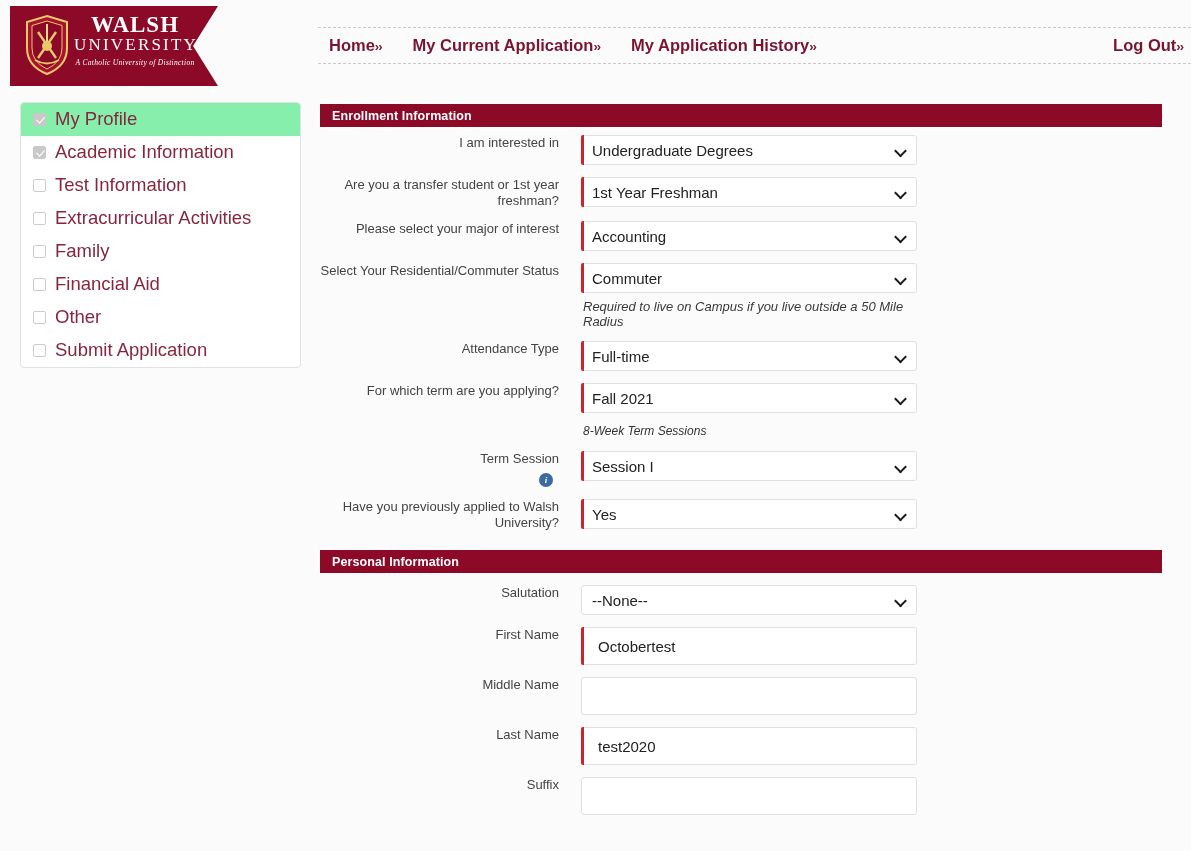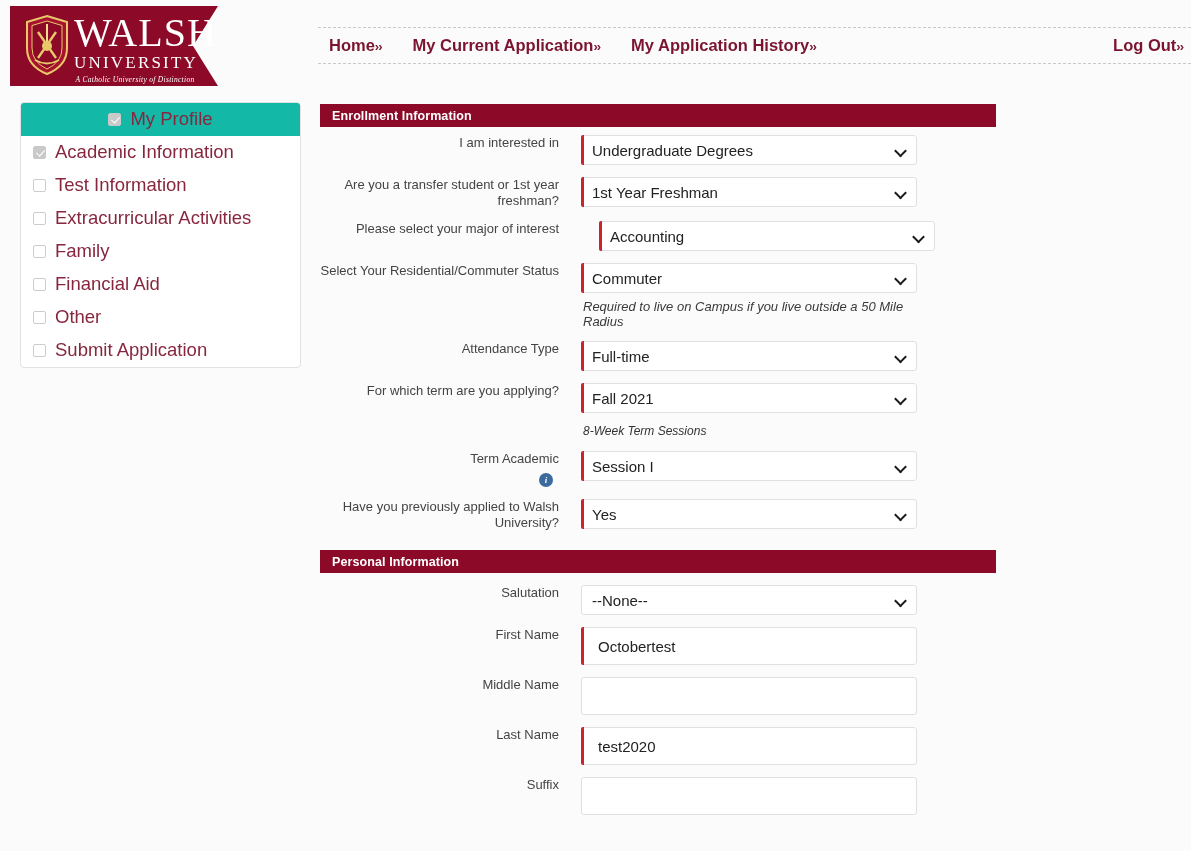--- a/index.html
+++ b/index.html
@@ -25,21 +25,21 @@
   }
   .logo-crest {
     position: absolute; left: 14px; top: 8px; width: 46px; height: 62px;
   }
   .logo-text {
     position: absolute; left: 64px; top: 7px; right: 22px;
     text-align: center; color: #ffffff;
     font-family: "Liberation Serif", serif;
   }
   .logo-walsh {
-    font-size: 40px; letter-spacing: 1px; line-height: 1.02; font-weight: 400;
+    font-size: 23px; letter-spacing: 1px; line-height: 1.02; font-weight: 700;
   }
   .logo-univ {
     font-size: 17px; letter-spacing: 2.2px; line-height: 1.15; margin-top: -1px;
   }
   .logo-tag {
     font-size: 7.5px; font-style: italic; letter-spacing: .3px; margin-top: 3px;
   }
 
   
   .topnav {
@@ -59,40 +59,40 @@
   
   .sidebar {
     position: absolute; left: 20px; top: 102px; width: 281px;
     background: #ffffff; border: 1px solid #e2e2e2; border-radius: 4px;
     padding: 0; overflow: hidden;
   }
   .side-item {
     display: flex; align-items: center; gap: 9px;
     height: 33px; padding: 0 12px; cursor: pointer;
   }
-  .side-item.active { background: #14b8a6; justify-content: center; }
+  .side-item.active { background: #86efac; }
   .side-label {
     color: #87273f; font-size: 18.5px; line-height: 1; white-space: nowrap;
   }
   .cb {
     width: 13px; height: 13px; border-radius: 2px; flex: none;
     border: 1px solid #cccccc; background: #ffffff; position: relative;
   }
   .cb.checked { background: #c9c9c9; border-color: #c9c9c9; }
   .cb.checked::after {
     content: ""; position: absolute; left: 3.5px; top: 1px;
     width: 4px; height: 7px; border: solid #ffffff;
     border-width: 0 1.6px 1.6px 0; transform: rotate(42deg);
   }
 
   
   .form-area { position: absolute; left: 320px; top: 104px; width: 843px; }
 
   .section-head {
-    width: 676px; height: 23px; background: #8c0a28;
+    width: 842px; height: 23px; background: #8c0a28;
     color: #ffffff; font-size: 12.5px; font-weight: bold;
     display: flex; align-items: center; padding-left: 12px;
     letter-spacing: .1px;
   }
 
   .rows { padding-top: 0; }
 
   .row { display: flex; align-items: flex-start; }
   .row-label {
     width: 261px; flex: none; text-align: right; padding-right: 22px;
@@ -230,21 +230,21 @@
               <div>Are you a transfer student or 1st year freshman?</div>
             </div>
           </div>
           <div class="row-field">
             <div class="ctl sel req">
               <span class="val">1st Year Freshman</span>
               <span class="caret"></span>
             </div>
           </div>
         </div>
-        <div class="row" style="margin-top: 12px; gap: 18px;">
+        <div class="row" style="margin-top: 12px;">
           <div class="row-label">
             <div class="label-stack">
               <div>Please select your major of interest</div>
             </div>
           </div>
           <div class="row-field">
             <div class="ctl sel req">
               <span class="val">Accounting</span>
               <span class="caret"></span>
             </div>
@@ -287,21 +287,21 @@
             <div class="ctl sel req">
               <span class="val">Fall 2021</span>
               <span class="caret"></span>
             </div>
             <div class="helper sm" style="margin-top: 11px;">8-Week Term Sessions</div>
           </div>
         </div>
         <div class="row" style="margin-top: 12px;">
           <div class="row-label">
             <div class="label-stack">
-              <div>Term Academic</div>
+              <div>Term Session</div>
               <div class="info-icon" style="margin-top: 6px; margin-right: 6px;">i</div>
             </div>
           </div>
           <div class="row-field">
             <div class="ctl sel req">
               <span class="val">Session I</span>
               <span class="caret"></span>
             </div>
           </div>
         </div>

